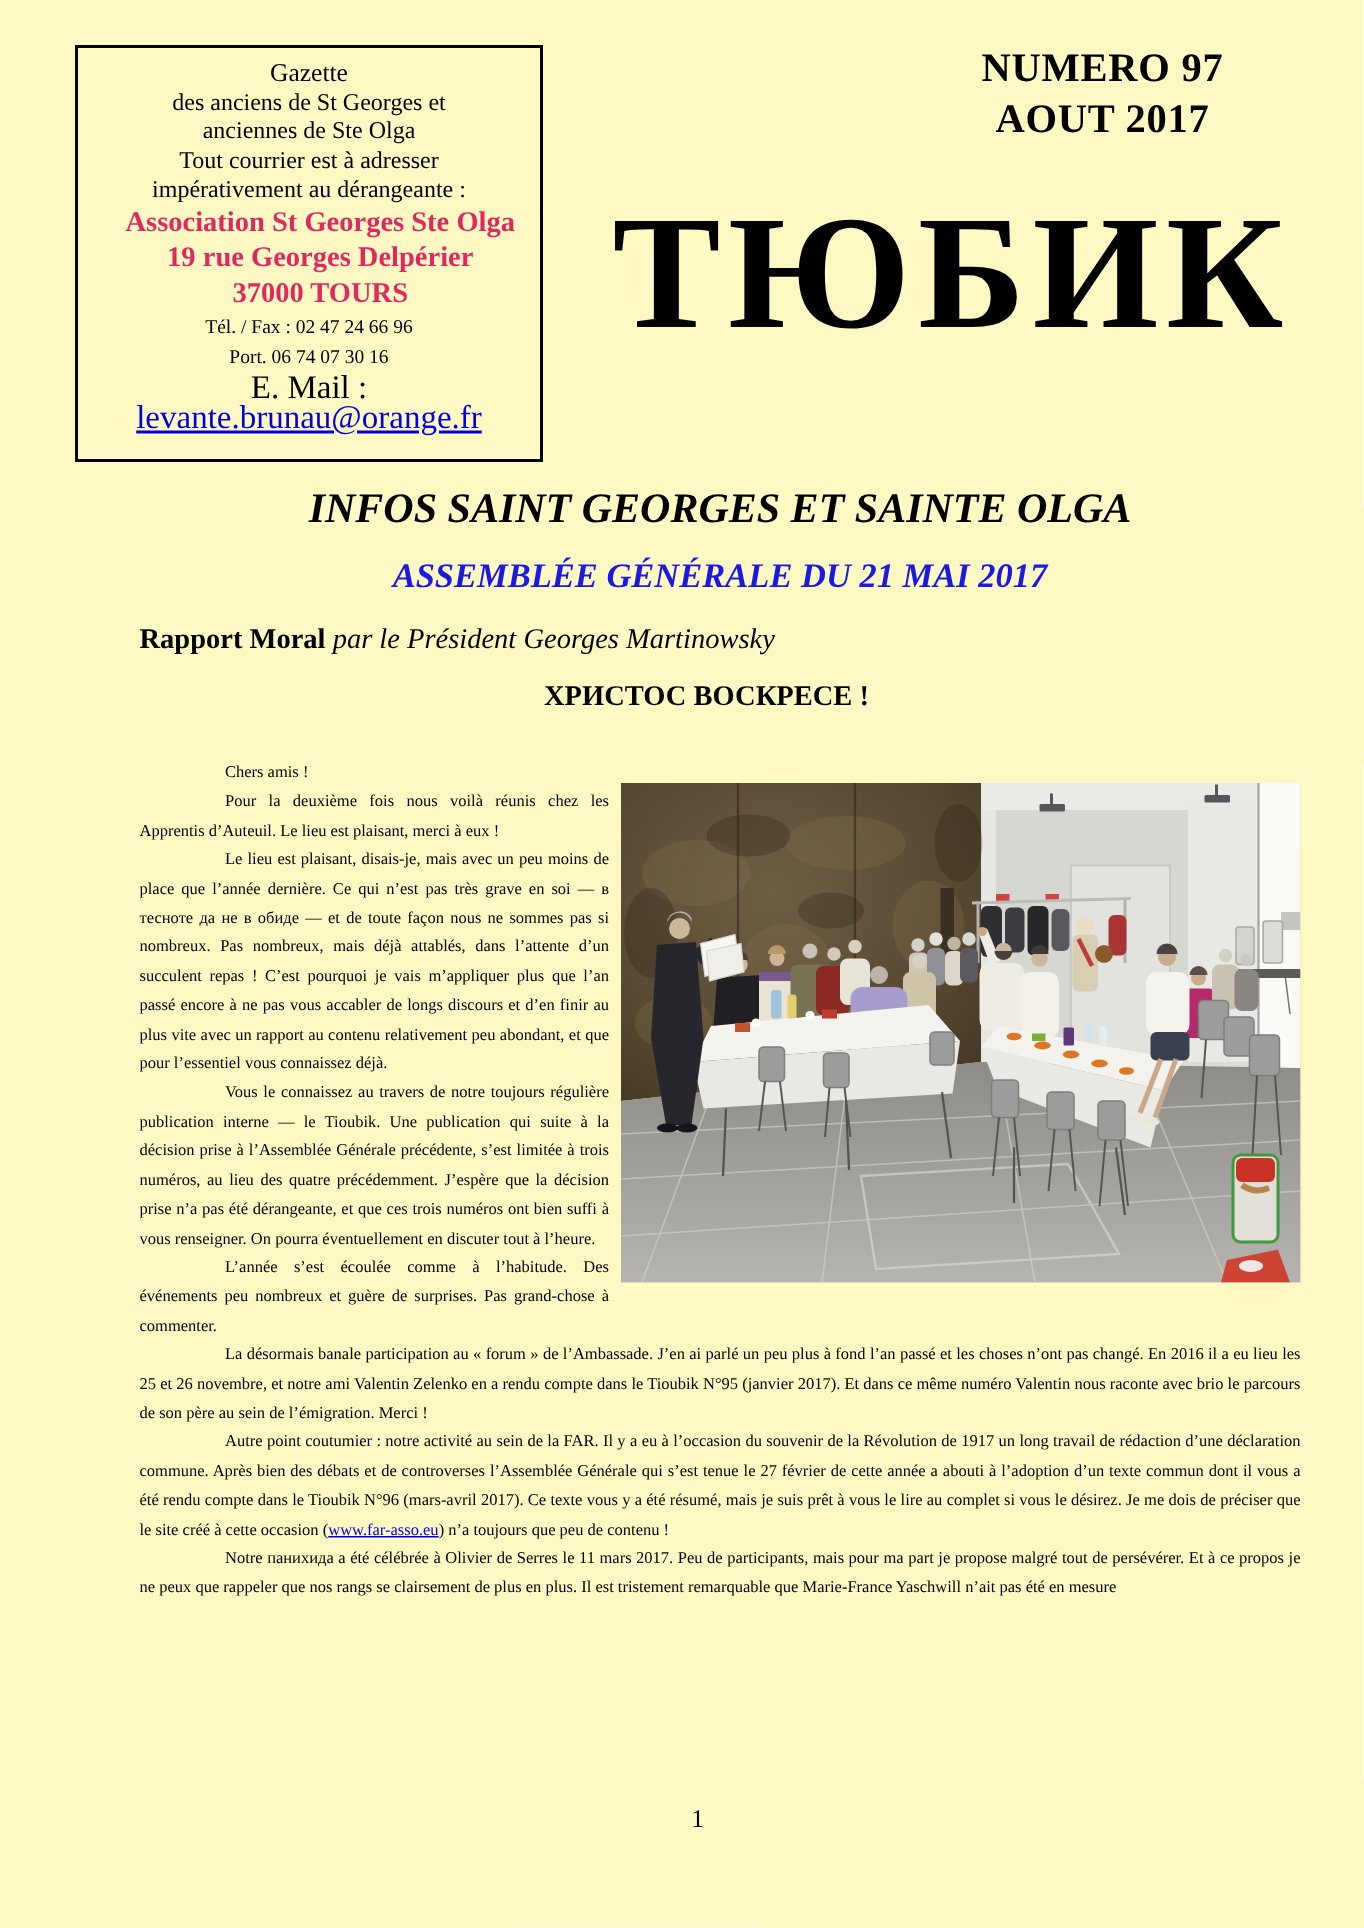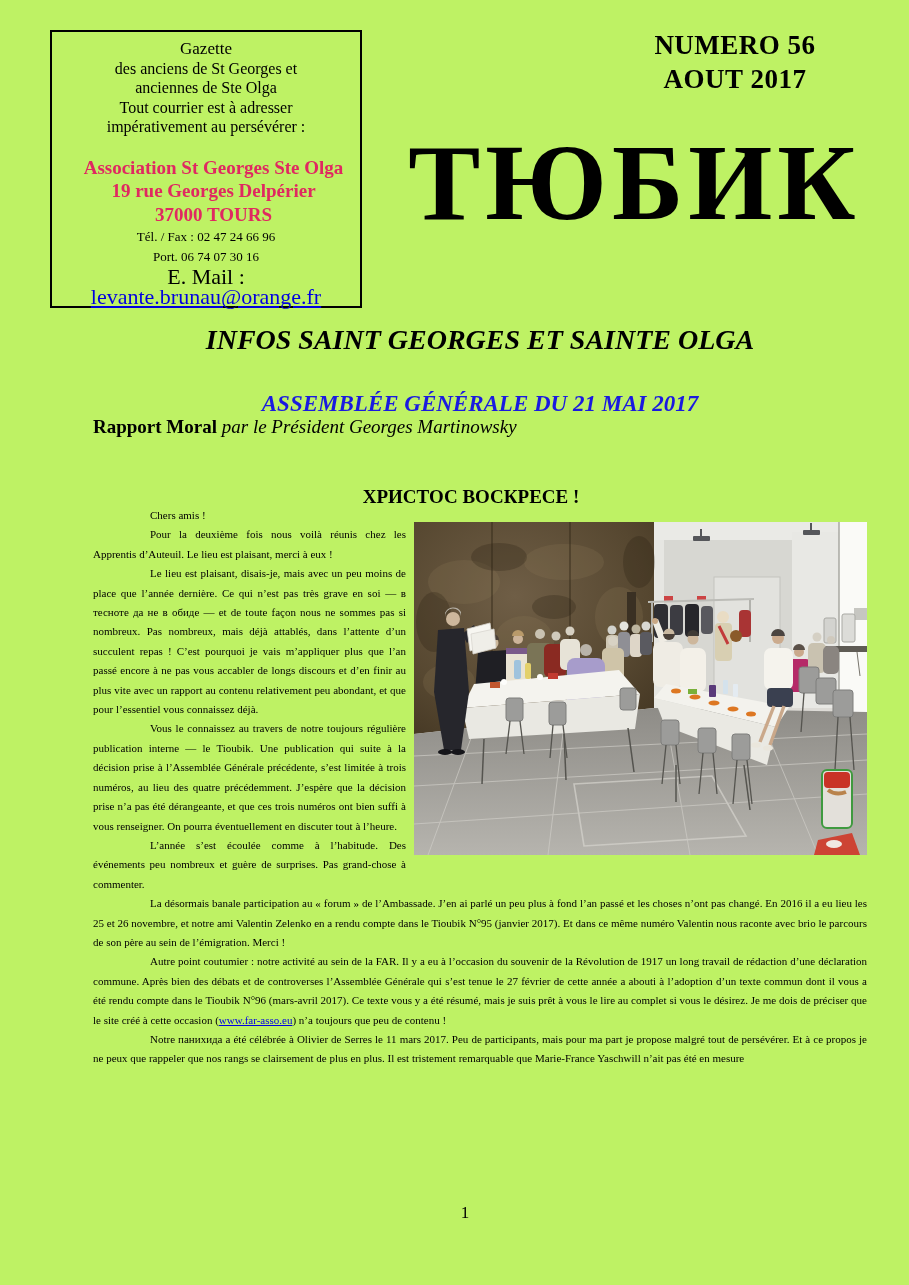--- a/index.html
+++ b/index.html
@@ -1,27 +1,27 @@
 <!DOCTYPE html>
 <html style="--accent-pink: #e02861; --heading-blue: #1a1ae0; --link-blue: #0000e0;"><head>
 <meta charset="utf-8">
 <style>
   html,body{margin:0;padding:0;background:#ffffff;}
   #page{
-    position:relative;width:909px;height:1285px;background:#bef264;overflow:hidden;
+    position:relative;width:909px;height:1285px;background:#fef9c3;overflow:hidden;
     font-family:"Liberation Serif","DejaVu Serif",serif;color:#000;
   }
   
   #mast-box{
     position:absolute;left:50px;top:30px;width:312px;height:278px;
     border:2px solid #000;text-align:center;box-sizing:border-box;padding-top:7px;
   }
   .box-line{font-size:16px;line-height:19.5px;}
   .box-line:first-child{font-size:17px;}
-  #address-block{margin-top:19px;color:var(--accent-pink,#e02861);font-weight:bold;padding-left:15px;}
+  #address-block{color:var(--accent-pink,#e02861);font-weight:bold;padding-left:15px;}
   .addr-line{font-size:19px;line-height:23.5px;}
   #phone-line,#mobile-line{font-size:13px;line-height:20px;}
   #phone-line{margin-top:1px;}
   #email-line{font-size:22px;line-height:20px;}
   .link{color:var(--link-blue,#0000e0);text-decoration:underline;cursor:pointer;}
   
   #issue{
     position:absolute;left:570px;top:28px;width:330px;text-align:center;
     font-weight:bold;font-size:27px;line-height:34px;letter-spacing:.5px;
   }
@@ -32,28 +32,27 @@
   }
   
   #h-infos{
     position:absolute;left:93px;top:324px;width:774px;text-align:center;
     font-weight:bold;font-style:italic;font-size:28px;line-height:32px;
   }
   #h-ag{
     position:absolute;left:93px;top:370px;width:774px;text-align:center;
     font-weight:bold;font-style:italic;font-size:23px;line-height:27px;
     color:var(--heading-blue,#1a1ae0);
-    margin-top:20px;
   }
   #report-line{position:absolute;left:93px;top:415px;width:774px;font-size:19px;line-height:23px;}
   #report-label{font-weight:bold;}
   #report-byline{font-style:italic;}
   #h-christos{
     position:absolute;left:93px;top:453px;width:756px;text-align:center;
-    font-weight:bold;font-size:19px;line-height:23px;margin-top:32px;
+    font-weight:bold;font-size:19px;line-height:23px;
   }
   
   #body-text{
     position:absolute;left:93px;top:506px;width:774px;
     font-size:11px;line-height:19.4px;text-align:justify;
   }
   #body-text p{margin:0;text-indent:57px;}
   #photo-frame{
     float:right;width:453px;height:333px;margin:16px 0 4px 8px;
     background:#dddbd6;
@@ -65,33 +64,33 @@
 </head>
 <body>
 
 <div id="page">
 
   <div id="mast-box">
     <div class="box-line">Gazette</div>
     <div class="box-line">des anciens de St Georges et</div>
     <div class="box-line">anciennes de Ste Olga</div>
     <div class="box-line">Tout courrier est à adresser</div>
-    <div class="box-line">impérativement au persévérer :</div>
+    <div class="box-line">impérativement au dérangeante :</div>
     <div id="address-block">
       <div class="addr-line">Association St Georges Ste Olga</div>
       <div class="addr-line">19 rue Georges Delpérier</div>
       <div class="addr-line">37000 TOURS</div>
     </div>
     <div id="phone-line">Tél. / Fax : 02 47 24 66 96</div>
     <div id="mobile-line">Port. 06 74 07 30 16</div>
     <div id="email-line"><span>E. Mail : </span><a class="link">levante.brunau@orange.fr</a></div>
   </div>
 
   <div id="issue">
-    <div>NUMERO 56</div>
+    <div>NUMERO 97</div>
     <div>AOUT 2017</div>
   </div>
 
   <div id="main-title">ТЮБИК</div>
 
   <div id="h-infos">INFOS SAINT GEORGES ET SAINTE OLGA</div>
   <div id="h-ag">ASSEMBLÉE GÉNÉRALE DU 21 MAI 2017</div>
   <div id="report-line"><span id="report-label">Rapport Moral</span><span id="report-byline"> par le Président Georges Martinowsky</span></div>
   <div id="h-christos">ХРИСТОС ВОСКРЕСЕ !</div>
 

